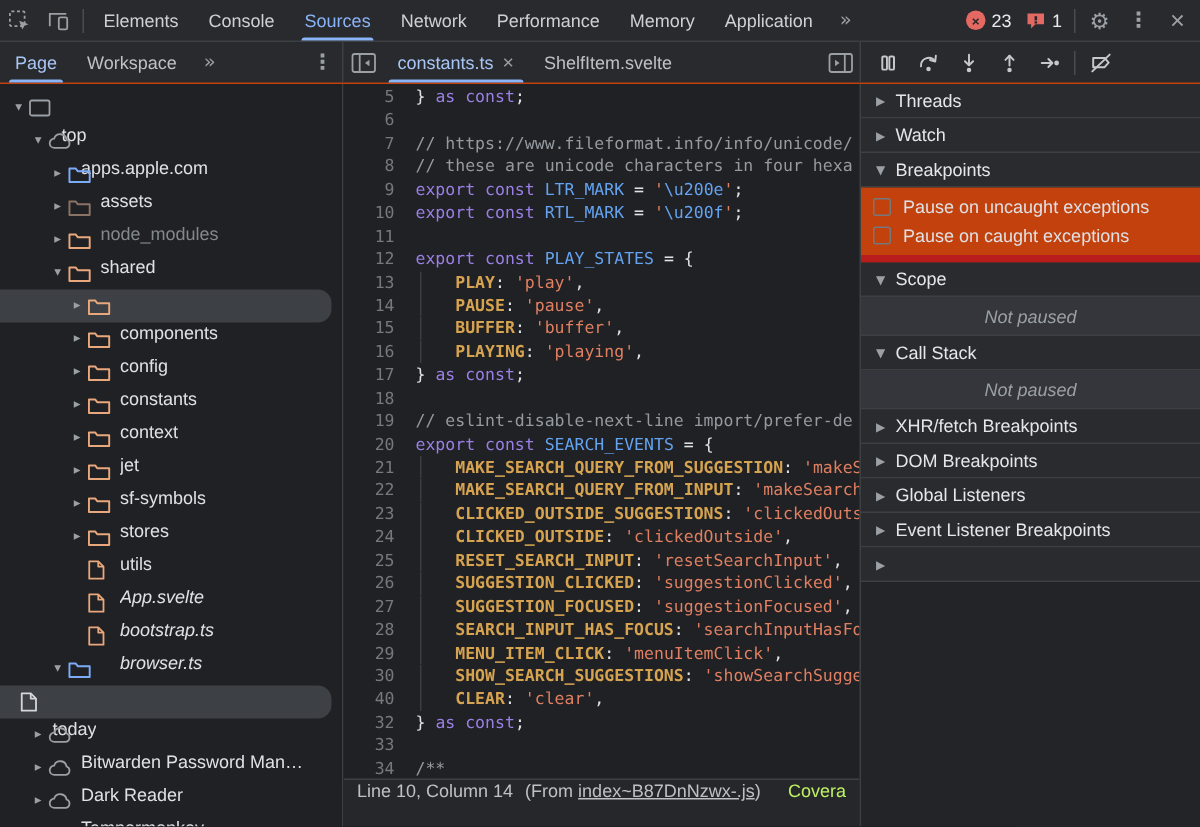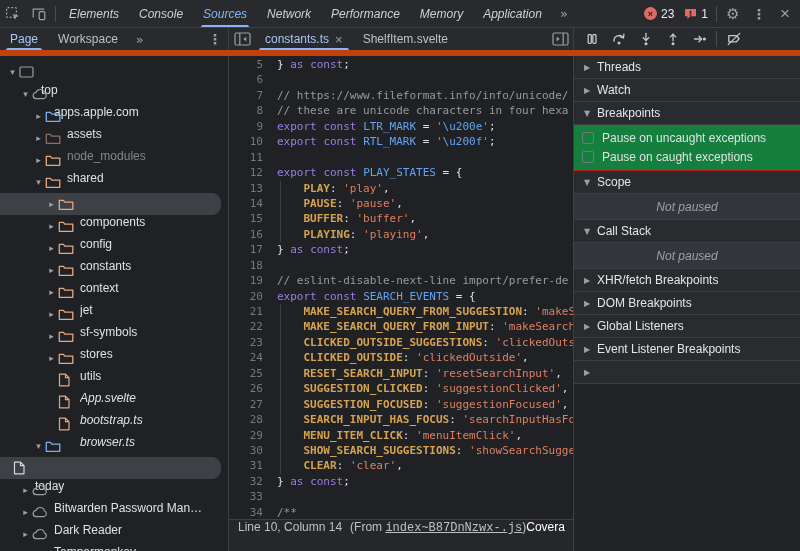--- a/index.html
+++ b/index.html
@@ -18,21 +18,21 @@
     display:flex; align-items:center;
   }
   .tb-btn {
     width:26px; height:26px; display:flex; align-items:center; justify-content:center;
     color:#9aa0a6; cursor:default; flex:0 0 auto;
   }
   .sep { width:1px; height:16px; background:#494c50; margin:0 3px; flex:0 0 auto; }
   .tabs { display:flex; height:100%; }
   .tab {
     padding:0 10px; display:flex; align-items:center; position:relative;
-    color:#cdd1d5; height:100%; white-space:nowrap;font-style:italic;
+    color:#cdd1d5; height:100%; white-space:nowrap;
   }
   .tab.active { color:#8ab4f8; }
   .tab.active::after {
     content:""; position:absolute; left:8px; right:8px; bottom:0; height:2.5px;
     background:#8ab4f8; border-radius:3px 3px 0 0;
   }
   .more-chevron { color:#9aa0a6; padding:0 8px; font-size:13px; }
   .tb-right { margin-left:auto; display:flex; align-items:center; padding-right:2px; }
   .badge { display:flex; align-items:center; gap:4px; margin:0 5px; }
   .err-icon {
@@ -40,21 +40,21 @@
     font-size:9px; font-weight:bold; display:flex; align-items:center; justify-content:center;
   }
   .issue-icon { width:13px; height:12px; position:relative; }
   .issue-icon svg { display:block; }
   .count { color:#e8eaed; }
   .gear { font-size:15px; }
   .kebab { font-size:14px; font-weight:bold; }
   .closex { font-size:17px; }
 
   
-  .row2 { height:28px; flex:0 0 28px; background:#292a2d; border-bottom:6px solid #c2410c; display:flex; }
+  .row2 { height:28px; flex:0 0 28px; background:#292a2d; border-bottom:1px solid #c2410c; display:flex; }
   .nav-col { width:229px; flex:0 0 229px; border-right:1px solid #3c4043; display:flex; align-items:center; }
   .editor-col { width:345px; flex:0 0 345px; border-right:1px solid #3c4043; display:flex; align-items:center; }
   .debug-col { flex:1; display:flex; align-items:center; padding-left:4px; }
   .spacer { flex:1; }
   .mini-tabs { display:flex; height:100%; }
   .mini-tab { padding:0 10px; display:flex; align-items:center; color:#bdc1c6; position:relative; height:100%; white-space:nowrap; }
   .mini-tab.active { color:#a8c6f5; }
   .mini-tab.active::after {
     content:""; position:absolute; left:6px; right:6px; bottom:0; height:2.5px;
     background:#8ab4f8; border-radius:3px 3px 0 0;
@@ -106,30 +106,30 @@
   .tk-esc { color:#63a3f0; }
   .tk-com { color:#949aa0; }
   .tk-pun { color:#dfe1e5; }
 
   .status {
     position:absolute; left:0; right:0; bottom:0; height:32px; background:#26272a;
     border-top:1px solid #3c4043; display:flex; align-items:flex-start; padding:0 9px;
     color:#bdc1c6; white-space:nowrap; overflow:hidden;
   }
   .status .from { margin-left:8px; }
-  .status .link { text-decoration:underline;font-family:Liberation Mono, monospace; }
-  .status .coverage { margin-left:auto; color:#ffffff; }
+  .status .link { text-decoration:underline; }
+  .status .coverage { margin-left:auto; color:#bef264; }
 
   .sidebar { flex:1; background:#232427; overflow:hidden; }
   .sec-header {
     height:23px; display:flex; align-items:center; padding-left:7px; gap:4px;
     background:#2a2b2e; border-bottom:1px solid #3c4043; color:#e4e6e9;
   }
   .sec-arrow { width:12px; text-align:center; color:#9aa0a6; font-size:8px; }
-  .sec-body { background:#15803d; border-bottom:1px solid #b91c1c; padding:3px 0 4px; }
+  .sec-body { background:#c2410c; border-bottom:5px solid #b91c1c; padding:3px 0 4px; }
   .cb-row { height:19px; display:flex; align-items:center; padding-left:8px; gap:8px; color:#dfe1e5; }
   .cb-box { width:12px; height:12px; border:1px solid #75797e; border-radius:2px; background:transparent; flex:0 0 12px; }
   .placeholder {
     height:26px; background:#34363b; border-bottom:1px solid #3c4043;
     display:flex; align-items:center; justify-content:center;
     color:#9aa0a6; font-style:italic;
   }
 </style>
 </head>
 <body>
@@ -490,21 +490,21 @@
           <div class="code-line g"><span class="gutter">21</span><span class="code-text"><span class="tk-pun">    </span><span class="tk-prop">MAKE_SEARCH_QUERY_FROM_SUGGESTION</span><span class="tk-pun">: </span><span class="tk-str">'makeSearchQueryFromSuggestion'</span></span></div>
           <div class="code-line g"><span class="gutter">22</span><span class="code-text"><span class="tk-pun">    </span><span class="tk-prop">MAKE_SEARCH_QUERY_FROM_INPUT</span><span class="tk-pun">: </span><span class="tk-str">'makeSearchQueryFromInput'</span></span></div>
           <div class="code-line g"><span class="gutter">23</span><span class="code-text"><span class="tk-pun">    </span><span class="tk-prop">CLICKED_OUTSIDE_SUGGESTIONS</span><span class="tk-pun">: </span><span class="tk-str">'clickedOutsideSuggestions'</span></span></div>
           <div class="code-line g"><span class="gutter">24</span><span class="code-text"><span class="tk-pun">    </span><span class="tk-prop">CLICKED_OUTSIDE</span><span class="tk-pun">: </span><span class="tk-str">'clickedOutside'</span><span class="tk-pun">,</span></span></div>
           <div class="code-line g"><span class="gutter">25</span><span class="code-text"><span class="tk-pun">    </span><span class="tk-prop">RESET_SEARCH_INPUT</span><span class="tk-pun">: </span><span class="tk-str">'resetSearchInput'</span><span class="tk-pun">,</span></span></div>
           <div class="code-line g"><span class="gutter">26</span><span class="code-text"><span class="tk-pun">    </span><span class="tk-prop">SUGGESTION_CLICKED</span><span class="tk-pun">: </span><span class="tk-str">'suggestionClicked'</span><span class="tk-pun">,</span></span></div>
           <div class="code-line g"><span class="gutter">27</span><span class="code-text"><span class="tk-pun">    </span><span class="tk-prop">SUGGESTION_FOCUSED</span><span class="tk-pun">: </span><span class="tk-str">'suggestionFocused'</span><span class="tk-pun">,</span></span></div>
           <div class="code-line g"><span class="gutter">28</span><span class="code-text"><span class="tk-pun">    </span><span class="tk-prop">SEARCH_INPUT_HAS_FOCUS</span><span class="tk-pun">: </span><span class="tk-str">'searchInputHasFocus'</span></span></div>
           <div class="code-line g"><span class="gutter">29</span><span class="code-text"><span class="tk-pun">    </span><span class="tk-prop">MENU_ITEM_CLICK</span><span class="tk-pun">: </span><span class="tk-str">'menuItemClick'</span><span class="tk-pun">,</span></span></div>
           <div class="code-line g"><span class="gutter">30</span><span class="code-text"><span class="tk-pun">    </span><span class="tk-prop">SHOW_SEARCH_SUGGESTIONS</span><span class="tk-pun">: </span><span class="tk-str">'showSearchSuggestions'</span></span></div>
-          <div class="code-line g"><span class="gutter">31</span><span class="code-text"><span class="tk-pun">    </span><span class="tk-prop">CLEAR</span><span class="tk-pun">: </span><span class="tk-str">'clear'</span><span class="tk-pun">,</span></span></div>
+          <div class="code-line g"><span class="gutter">40</span><span class="code-text"><span class="tk-pun">    </span><span class="tk-prop">CLEAR</span><span class="tk-pun">: </span><span class="tk-str">'clear'</span><span class="tk-pun">,</span></span></div>
           <div class="code-line"><span class="gutter">32</span><span class="code-text"><span class="tk-pun">} </span><span class="tk-kw">as</span><span class="tk-pun"> </span><span class="tk-kw">const</span><span class="tk-pun">;</span></span></div>
           <div class="code-line"><span class="gutter">33</span><span class="code-text"></span></div>
           <div class="code-line"><span class="gutter">34</span><span class="code-text"><span class="tk-com">/**</span></span></div>
           <div class="code-line"><span class="gutter">35</span><span class="code-text"><span class="tk-com"> * Locations where `SearchInput` component</span></span></div>
         </div>
       <div class="status">
         <span>Line 10, Column 14</span>
         <span class="from"><span>(From </span><span class="link">index~B87DnNzwx-.js</span><span>)</span></span>
         <span class="coverage">Covera</span>
       </div>

